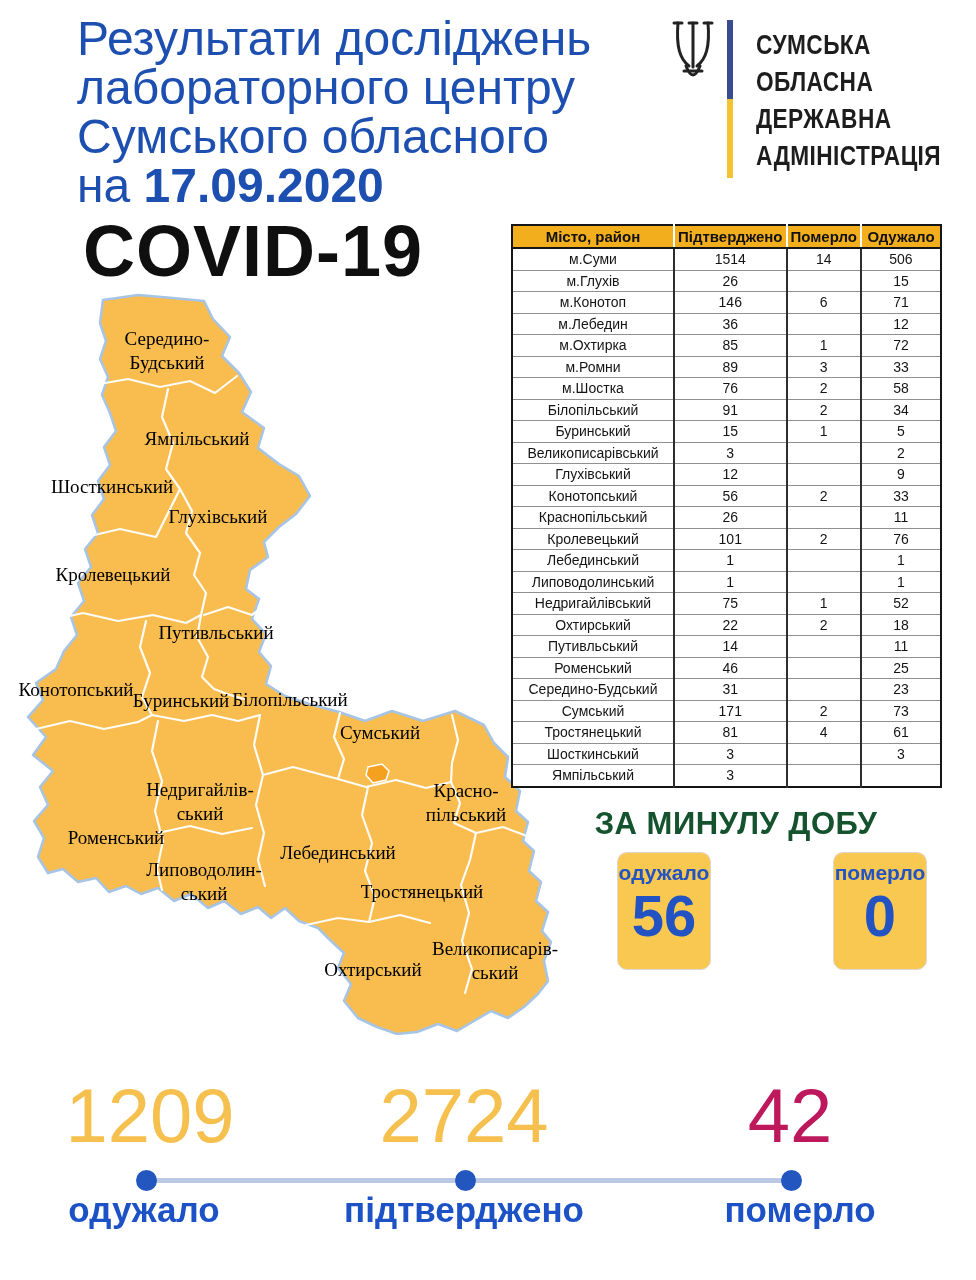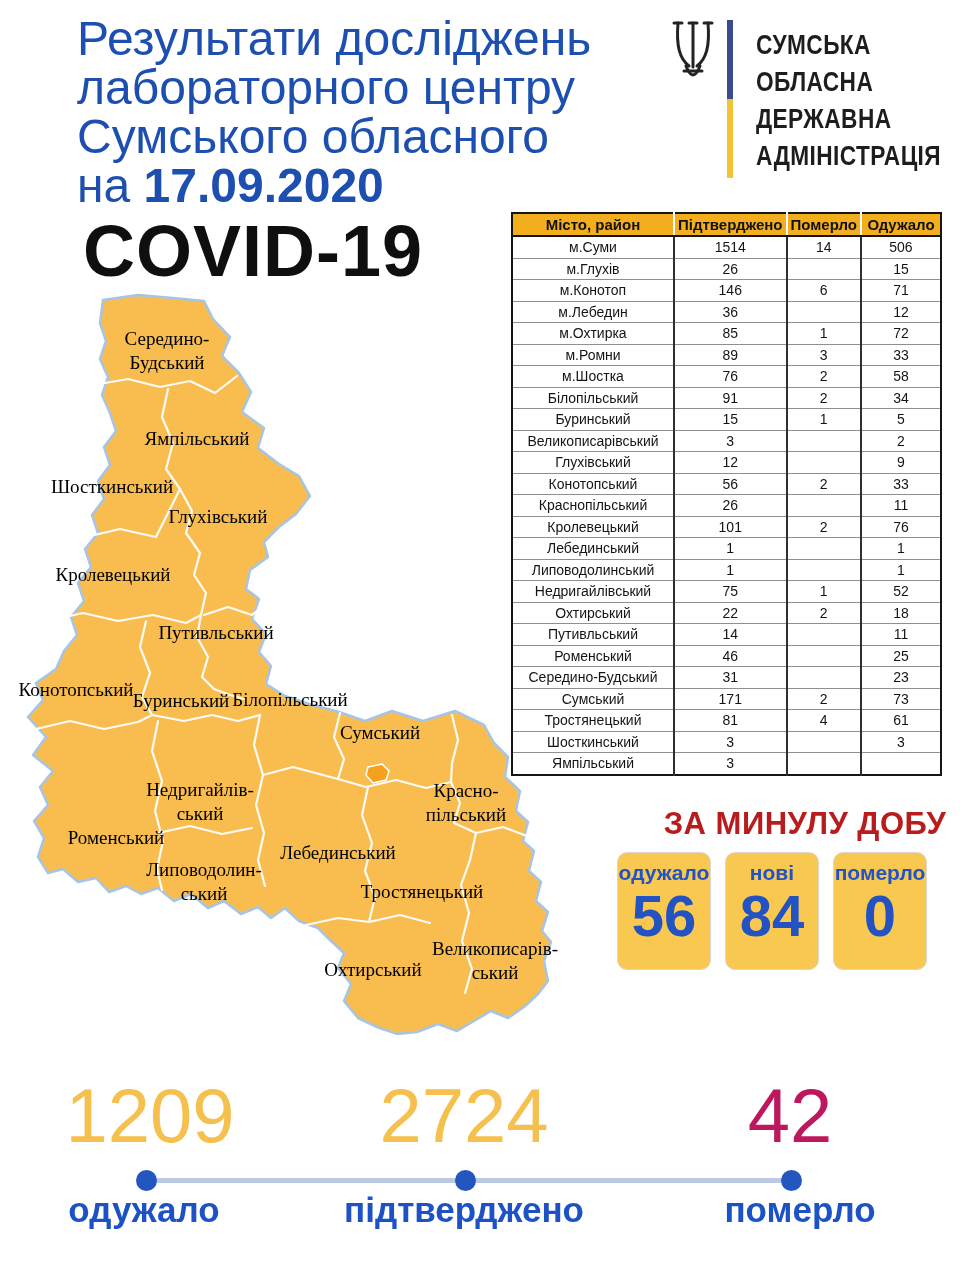--- a/index.html
+++ b/index.html
@@ -22,34 +22,34 @@
   #covid{position:absolute;left:83px;top:210px;font-size:72px;font-weight:700;color:#0f0f0f;letter-spacing:1px;}
 
   
   #map{position:absolute;left:8px;top:285px;width:570px;height:750px;}
   #map svg{position:absolute;left:0;top:0;}
   .map-label{position:absolute;transform:translate(-50%,-50%);
              font-family:"Liberation Serif",serif;font-size:19px;line-height:24px;
              color:#000000;text-align:center;white-space:pre-line;}
 
   
-  #stats-table{position:absolute;left:511px;top:212px;border-collapse:collapse;background:#fff;
+  #stats-table{position:absolute;left:511px;top:224px;border-collapse:collapse;background:#fff;
                border:2px solid #151515;table-layout:fixed;}
   #stats-table th{background:#f2ae1d;font-size:15px;font-weight:700;color:#111;
                   padding:2px 3px;border-bottom:2px solid #151515;text-align:center;}
   #stats-table th + th{border-left:2px solid #ffffff;}
   #stats-table td{font-size:14px;color:#141414;height:20.5px;padding:0 4px;
                   border-top:1px solid #8f8f8f;overflow:hidden;white-space:nowrap;}
   #stats-table td + td{border-left:2px solid #2e2e2e;}
   .c-name{text-align:center;}
   .c-num{text-align:center;}
 
   
-  #daily-heading{position:absolute;left:645px;top:806px;width:320px;text-align:center;
-                 font-size:31px;font-weight:700;color:#b91c1c;letter-spacing:.5px;}
+  #daily-heading{position:absolute;left:576px;top:806px;width:320px;text-align:center;
+                 font-size:31px;font-weight:700;color:#14532d;letter-spacing:.5px;}
   .card{position:absolute;top:852px;width:94px;height:118px;background:#f8c851;
         border:1px solid #ddd8cf;border-radius:10px;text-align:center;box-sizing:border-box;}
   #card-0{left:617px;} #card-1{left:725px;} #card-2{left:833px;}
   .card-label{margin-top:8px;font-size:21px;font-weight:700;color:#2353c3;}
   .card-value{font-size:58px;font-weight:700;color:#2353c3;line-height:62px;}
 
   
   .total-value{position:absolute;top:1076px;transform:translateX(-50%);
                font-size:76px;font-weight:400;line-height:80px;}
   #total-value-0{left:150px;color:#f5c04e;}
@@ -328,24 +328,20 @@
         </tr>
       </tbody>
   </table>
 
   <div id="daily-heading">ЗА МИНУЛУ ДОБУ</div>
 
   <div class="card" id="card-0">
     <div class="card-label">одужало</div>
     <div class="card-value">56</div>
   </div>
-  <div class="card" id="card-1">
-    <div class="card-label">нові</div>
-    <div class="card-value">84</div>
-  </div>
   <div class="card" id="card-2">
     <div class="card-label">померло</div>
     <div class="card-value">0</div>
   </div>
 
   <div class="total-value" id="total-value-0">1209</div>
   <div class="total-value" id="total-value-1">2724</div>
   <div class="total-value" id="total-value-2">42</div>
 
   <div id="timeline-line"></div>

